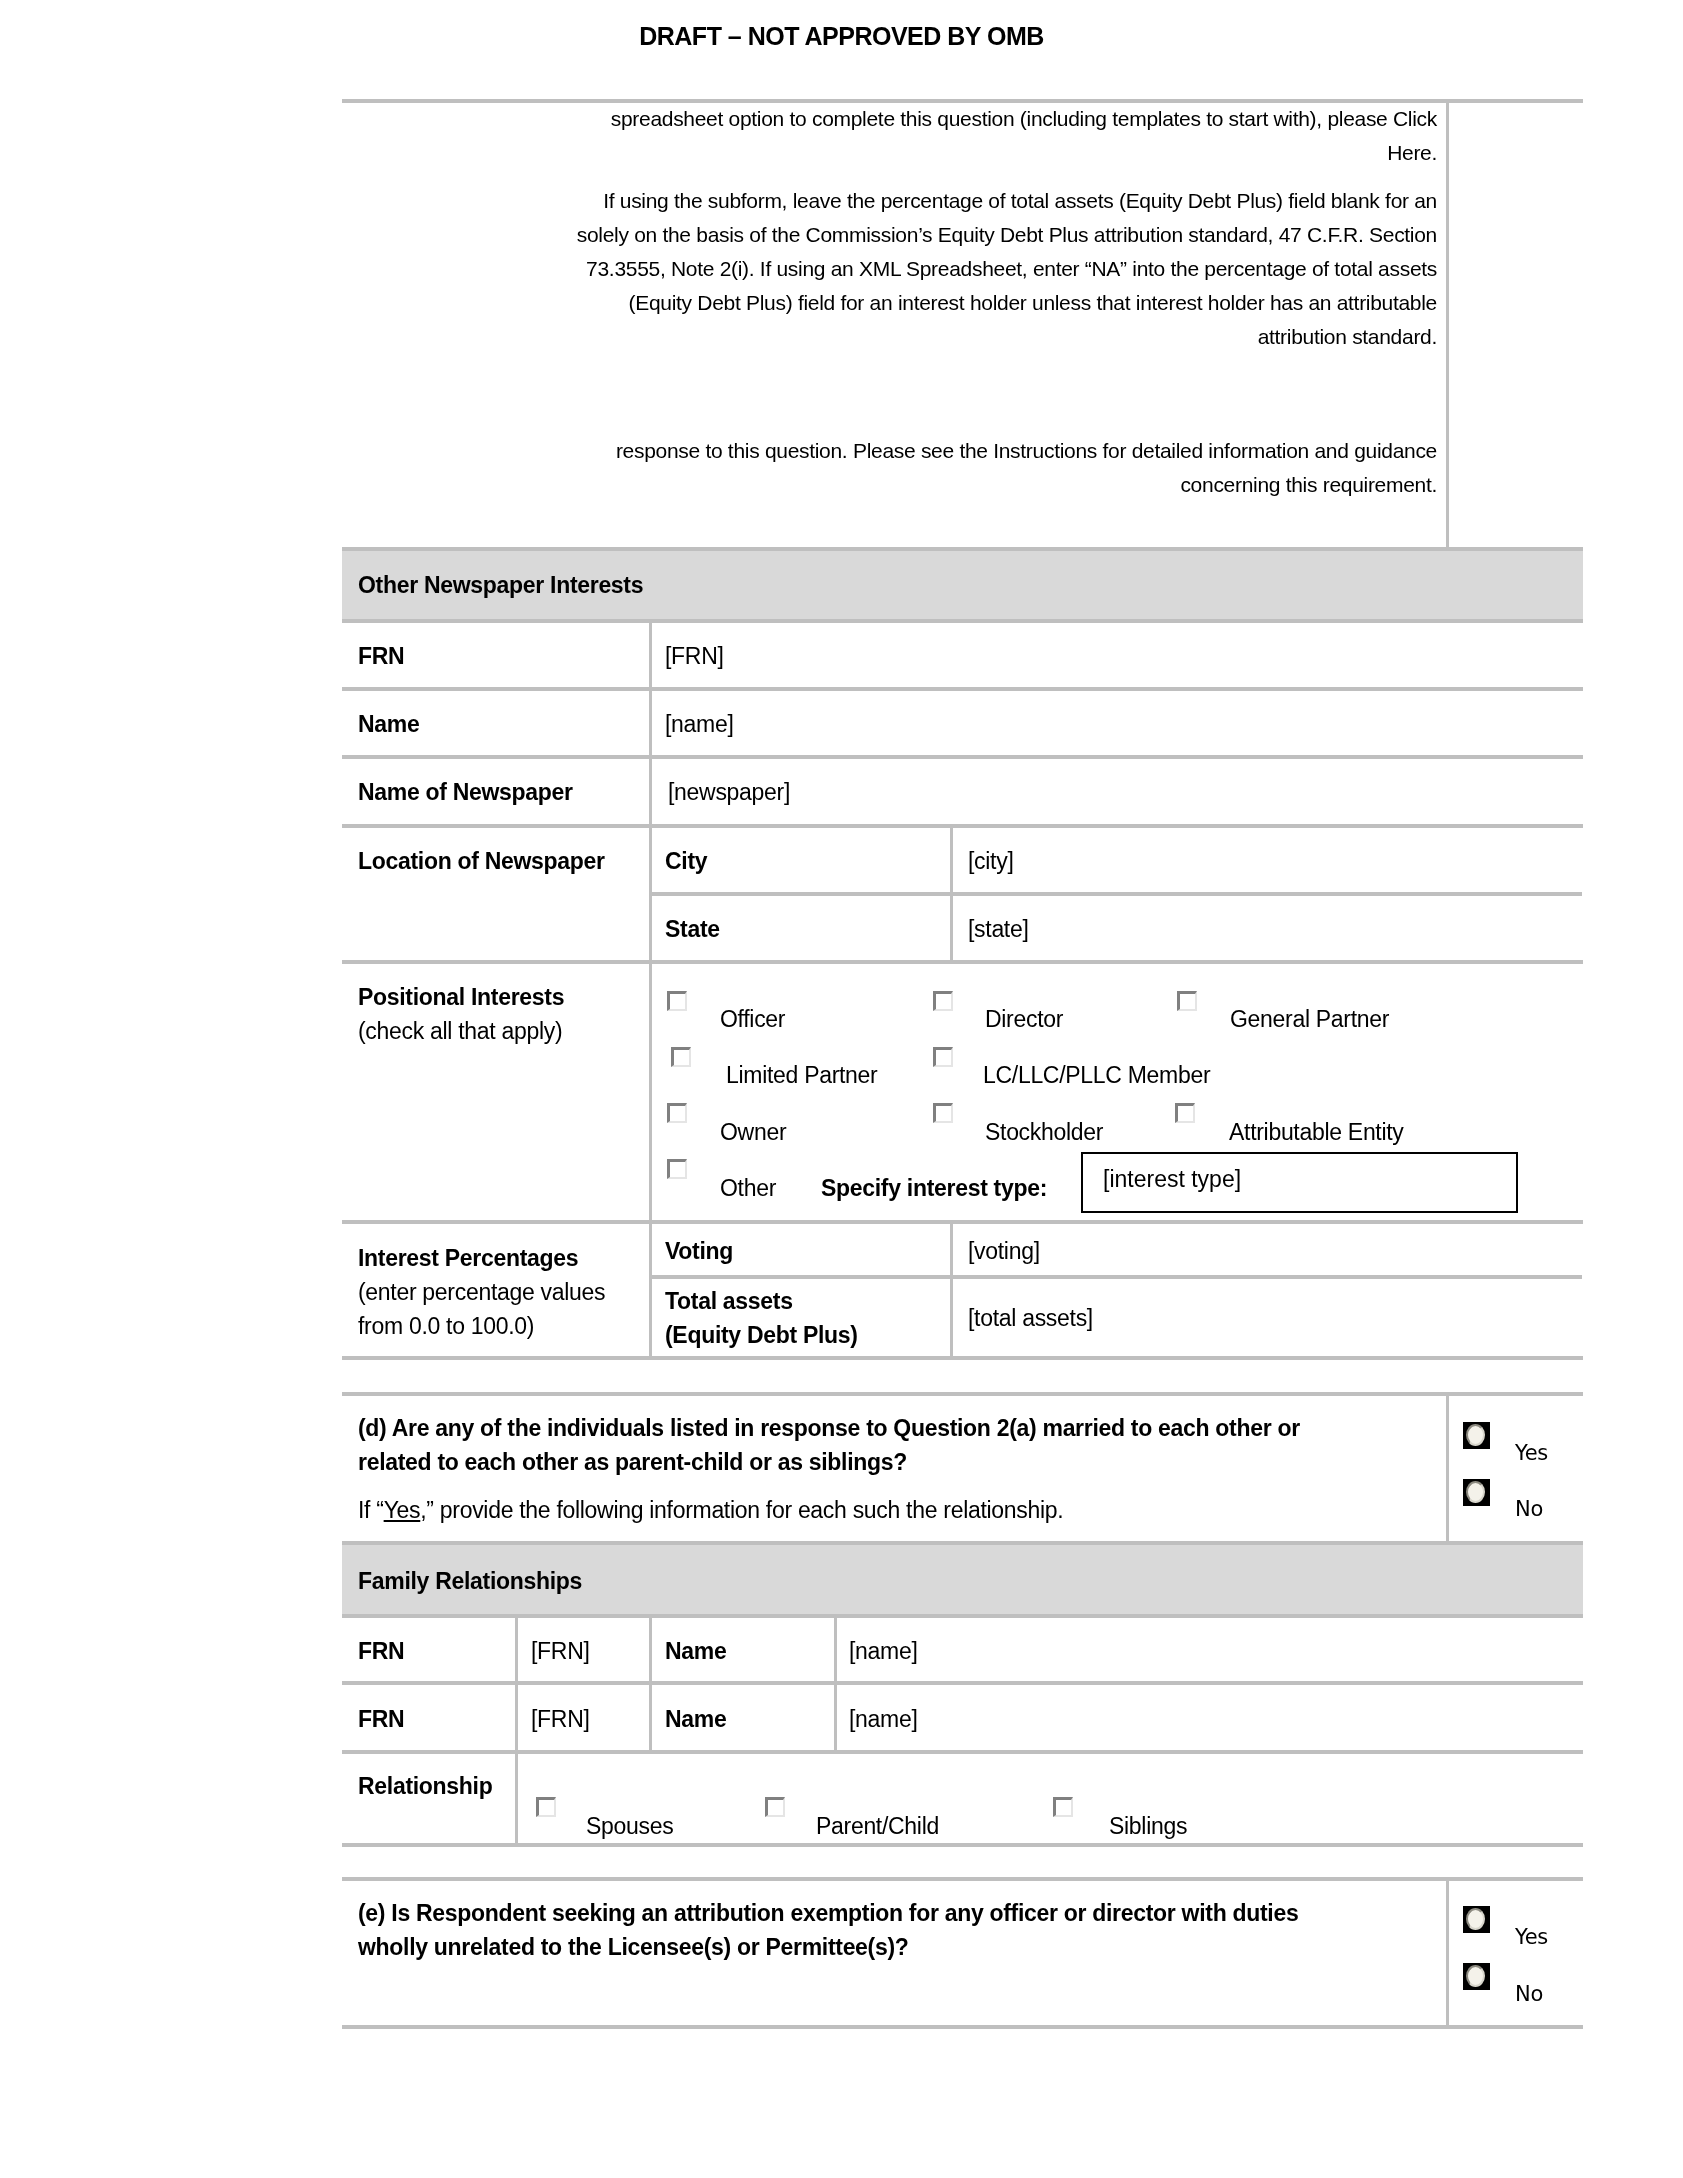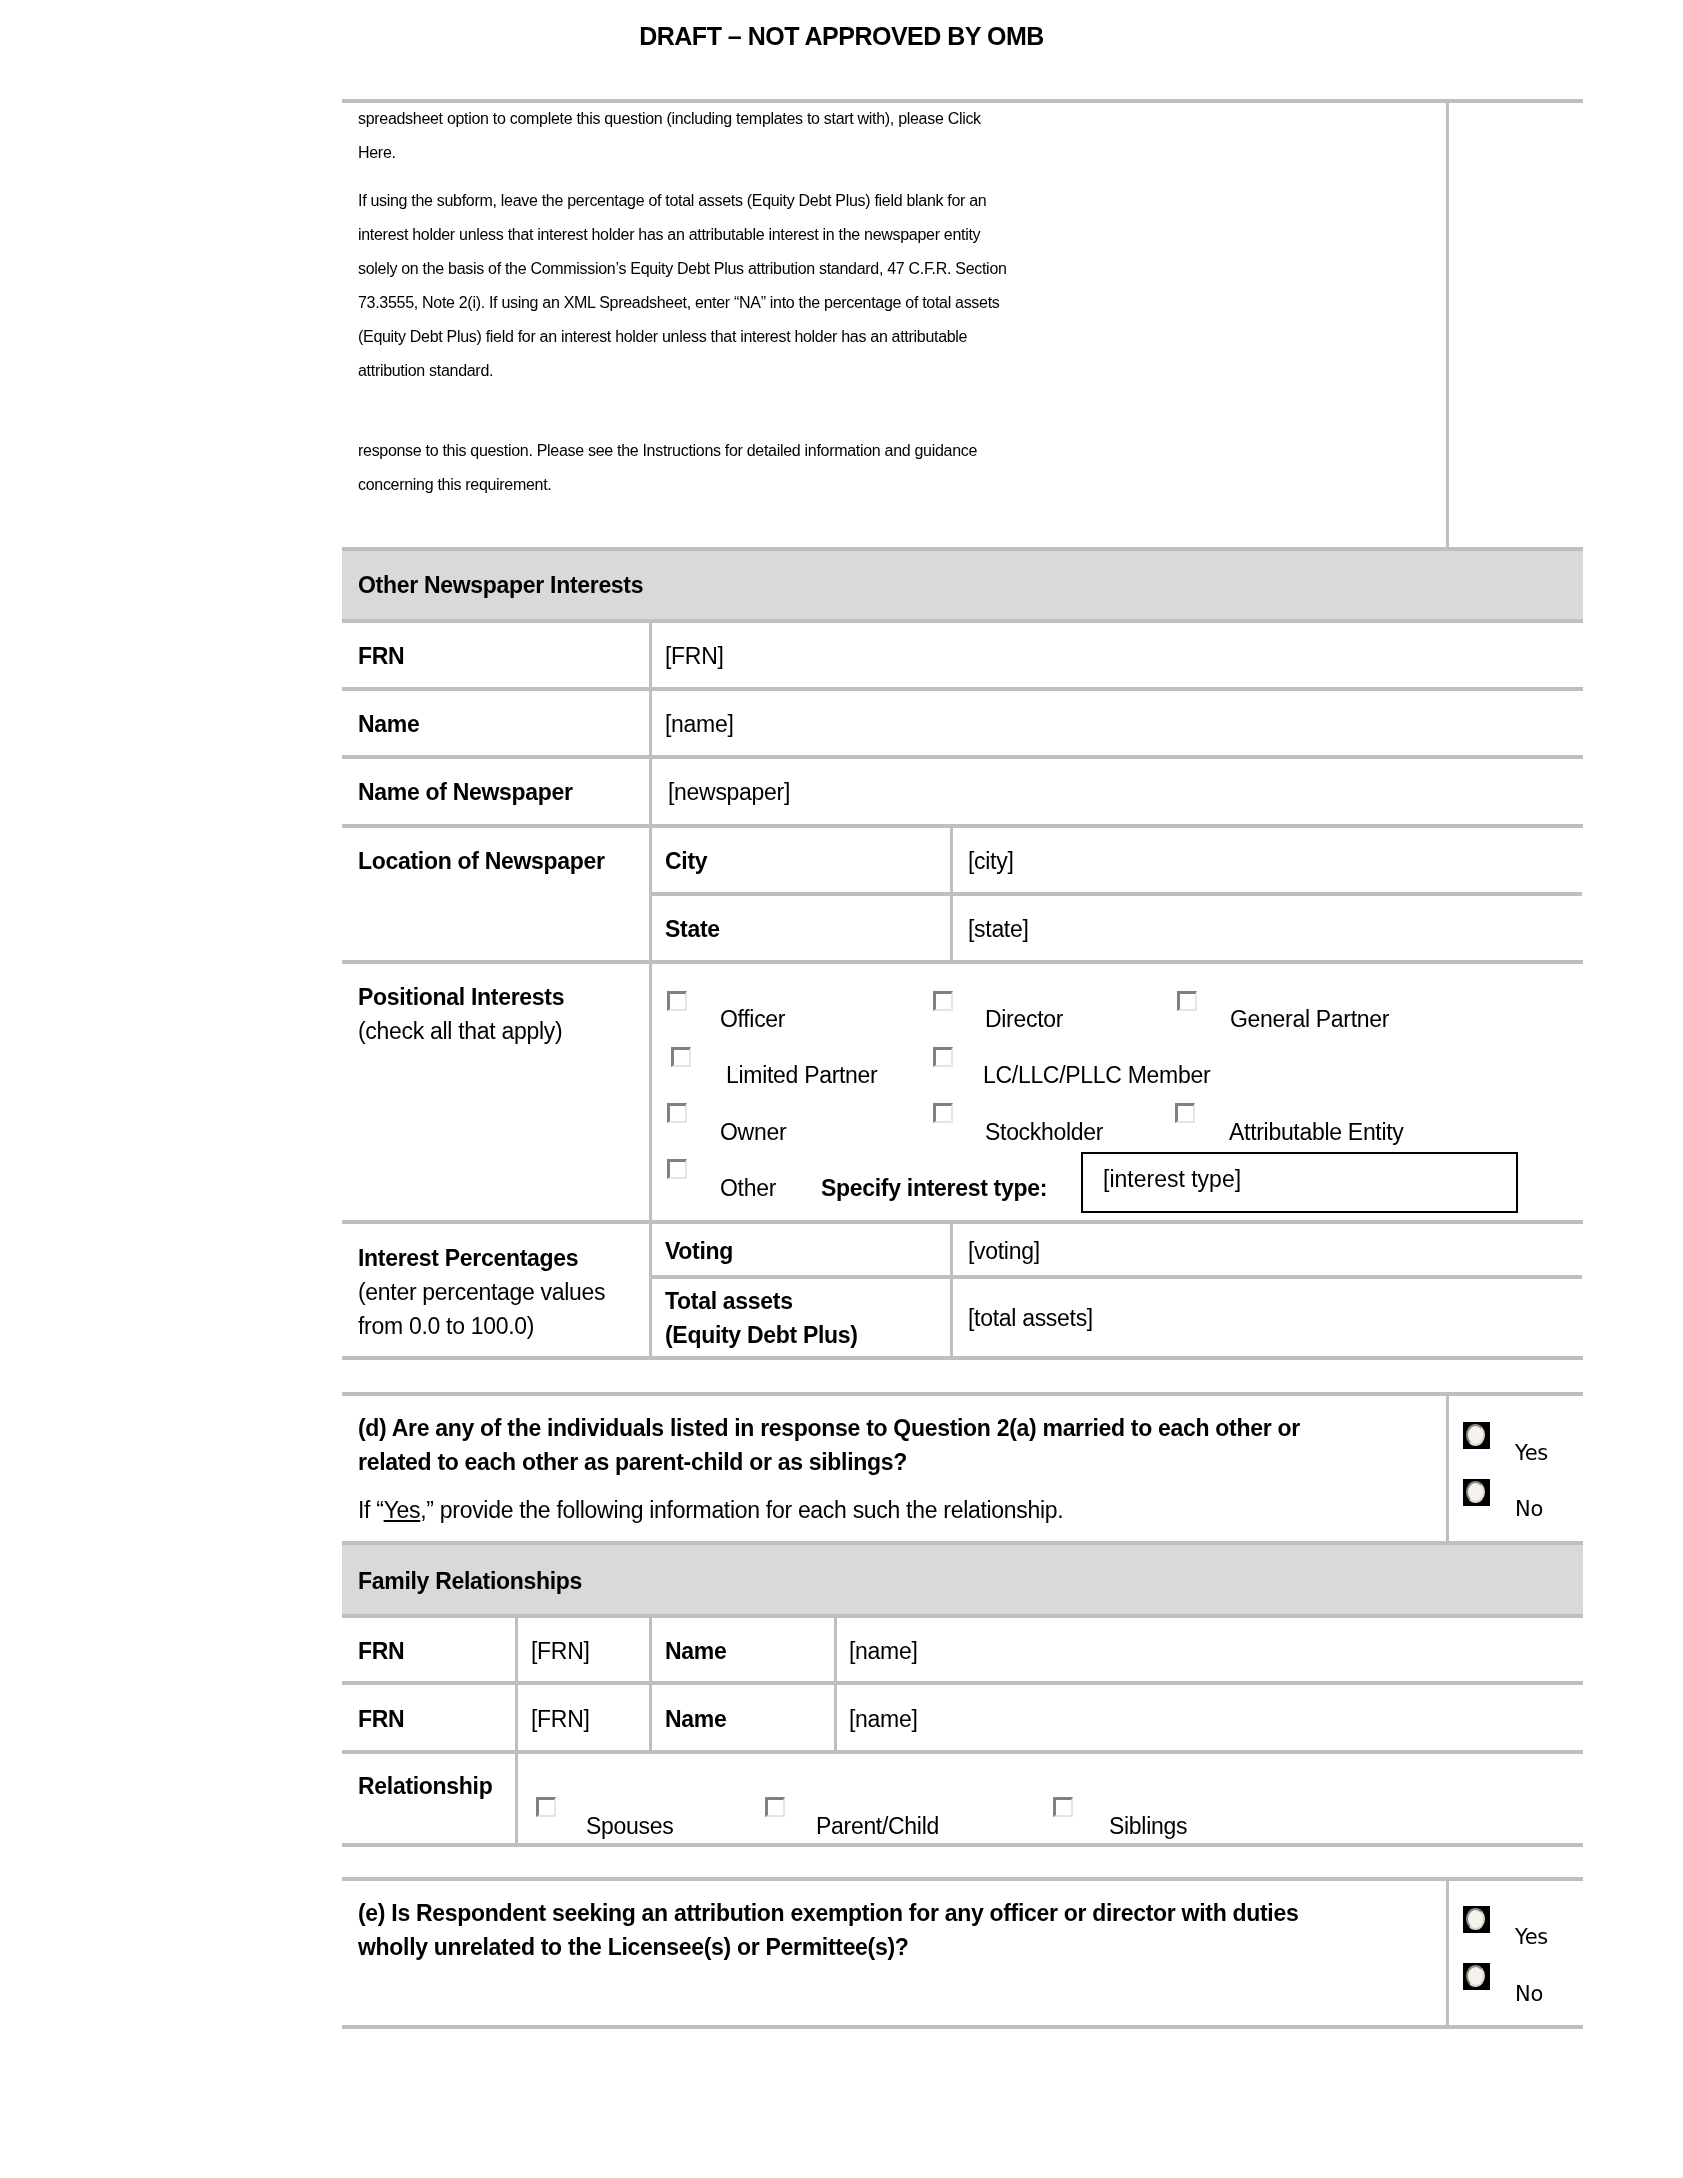--- a/index.html
+++ b/index.html
@@ -8,21 +8,21 @@
     font-family: "Liberation Sans", sans-serif; color: #000;
   }
   .hdr-title {
     position: absolute; left: 0; width: 1683px; top: 22px; text-align: center;
     font-weight: bold; font-size: 25px; letter-spacing: -0.5px;
   }
   .hline { position: absolute; height: 4px; background: #bfbfbf; }
   .vline { position: absolute; width: 3px; background: #bfbfbf; }
   .graybar { position: absolute; background: #d9d9d9; }
   .txt { position: absolute; font-size: 23px; line-height: 34px; letter-spacing: -0.3px; }
-  .para { position: absolute; font-size: 16px; line-height: 34px; letter-spacing: -0.3px; }
+  .para { position: absolute; font-size: 21px; line-height: 34px; letter-spacing: -0.3px; text-align: right; }
   .b { font-weight: bold; }
   .cb {
     position: absolute; width: 20px; height: 20px; box-sizing: border-box;
     background: #fff; border-top: 3px solid #808080; border-left: 3px solid #808080;
     border-right: 2px solid #e5e5e5; border-bottom: 2px solid #e5e5e5;
   }
   .radio {
     position: absolute; width: 27px; height: 27px; background: #000;
   }
   .radio::after {
@@ -43,21 +43,20 @@
 
 <div class="hline" style="left:342px; width:1241px; top:99px;"></div>
 <div class="vline" style="left:1446px; top:99px; height:451px;"></div>
 
 <div class="para" style="left:358px; top:102px; width:1079px;">
   <div>spreadsheet option to complete this question (including templates to start with), please Click</div>
   <div>Here.</div>
 </div>
 <div class="para" style="left:358px; top:184px; width:1079px;">
   <div>If using the subform, leave the percentage of total assets (Equity Debt Plus) field blank for an</div>
-  <div>interest holder unless that interest holder has an attributable interest in the newspaper entity</div>
   <div>solely on the basis of the Commission’s Equity Debt Plus attribution standard, 47 C.F.R. Section</div>
   <div>73.3555, Note 2(i).  If using an XML Spreadsheet, enter “NA” into the percentage of total assets</div>
   <div>(Equity Debt Plus) field for an interest holder unless that interest holder has an attributable</div>
   <div>attribution standard.</div>
 </div>
 <div class="para" style="left:358px; top:434px; width:1079px;">
   <div>response to this question.  Please see the Instructions for detailed information and guidance</div>
   <div>concerning this requirement.</div>
 </div>
 

